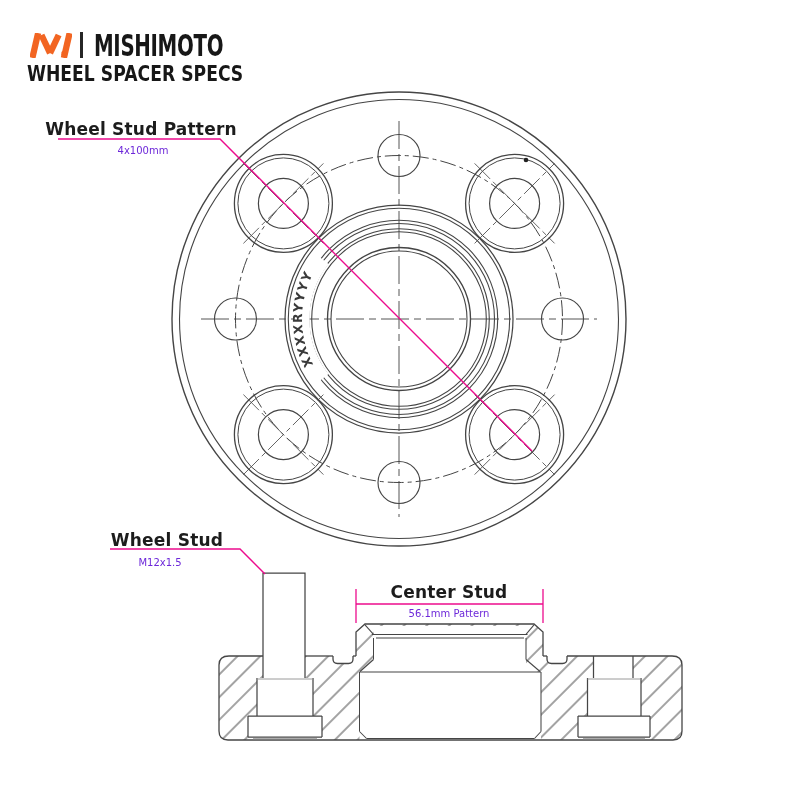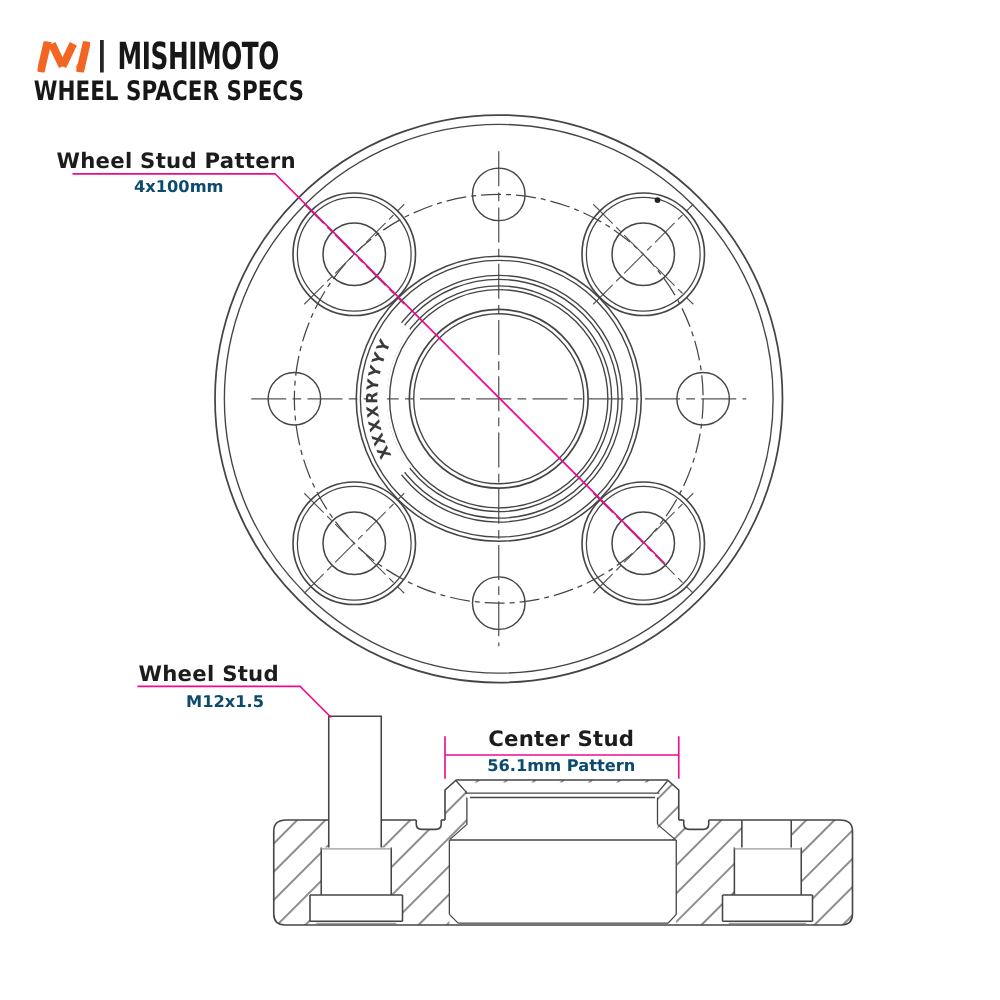--- a/index.html
+++ b/index.html
@@ -1,21 +1,21 @@
 <!DOCTYPE html>
 <html><head>
 <meta charset="utf-8">
 <style>
   html,body{margin:0;padding:0;background:#ffffff;}
   .page{position:relative;width:800px;height:800px;background:#ffffff;overflow:hidden;
         font-family:"DejaVu Sans","Liberation Sans",sans-serif;}
   .abs{position:absolute;}
   .lbl{position:absolute;transform:translate(-50%,-50%);white-space:nowrap;color:#1c1c1c;}
   .lbl.title{font-weight:bold;font-size:17px;letter-spacing:.2px;}
-  .lbl.value{font-weight:bold;font-size:13px;color:#0c4a6e;}
+  .lbl.value{font-weight:normal;font-size:10px;color:#6d28d9;}
   .brand{position:absolute;left:94px;top:31px;font-size:30px;font-weight:bold;color:#171717;
          transform:scaleX(.66);transform-origin:left top;letter-spacing:-.5px;line-height:1;}
   .subtitle{position:absolute;left:27px;top:63px;font-size:21.5px;font-weight:bold;color:#171717;
          transform:scaleX(.80);transform-origin:left top;letter-spacing:0;line-height:1;}
   .sep{position:absolute;left:80px;top:32px;width:3px;height:26px;background:#262626;}
   .reg{position:absolute;left:60px;top:50px;font-size:7px;color:#f26522;font-weight:bold;}
   svg{display:block;}
 </style>
 </head>
 <body>
@@ -198,18 +198,18 @@
         <path d="M543,589 V623"></path>
         <path d="M356,604 H543"></path>
       </g>
     </g>
   </svg>
 
   <div class="lbl title" style="left:141px;top:129px;">Wheel Stud Pattern</div>
   <div class="lbl value" style="left:143px;top:150px;">4x100mm</div>
 
   <div class="lbl title" style="left:167px;top:540px;">Wheel Stud</div>
-  <div class="lbl value" style="left:180px;top:562px;">M12x1.5</div>
+  <div class="lbl value" style="left:160px;top:562px;">M12x1.5</div>
 
   <div class="lbl title" style="left:449px;top:592px;">Center Stud</div>
   <div class="lbl value" style="left:449px;top:613px;">56.1mm Pattern</div>
 
 </div>
 
 </body></html>

